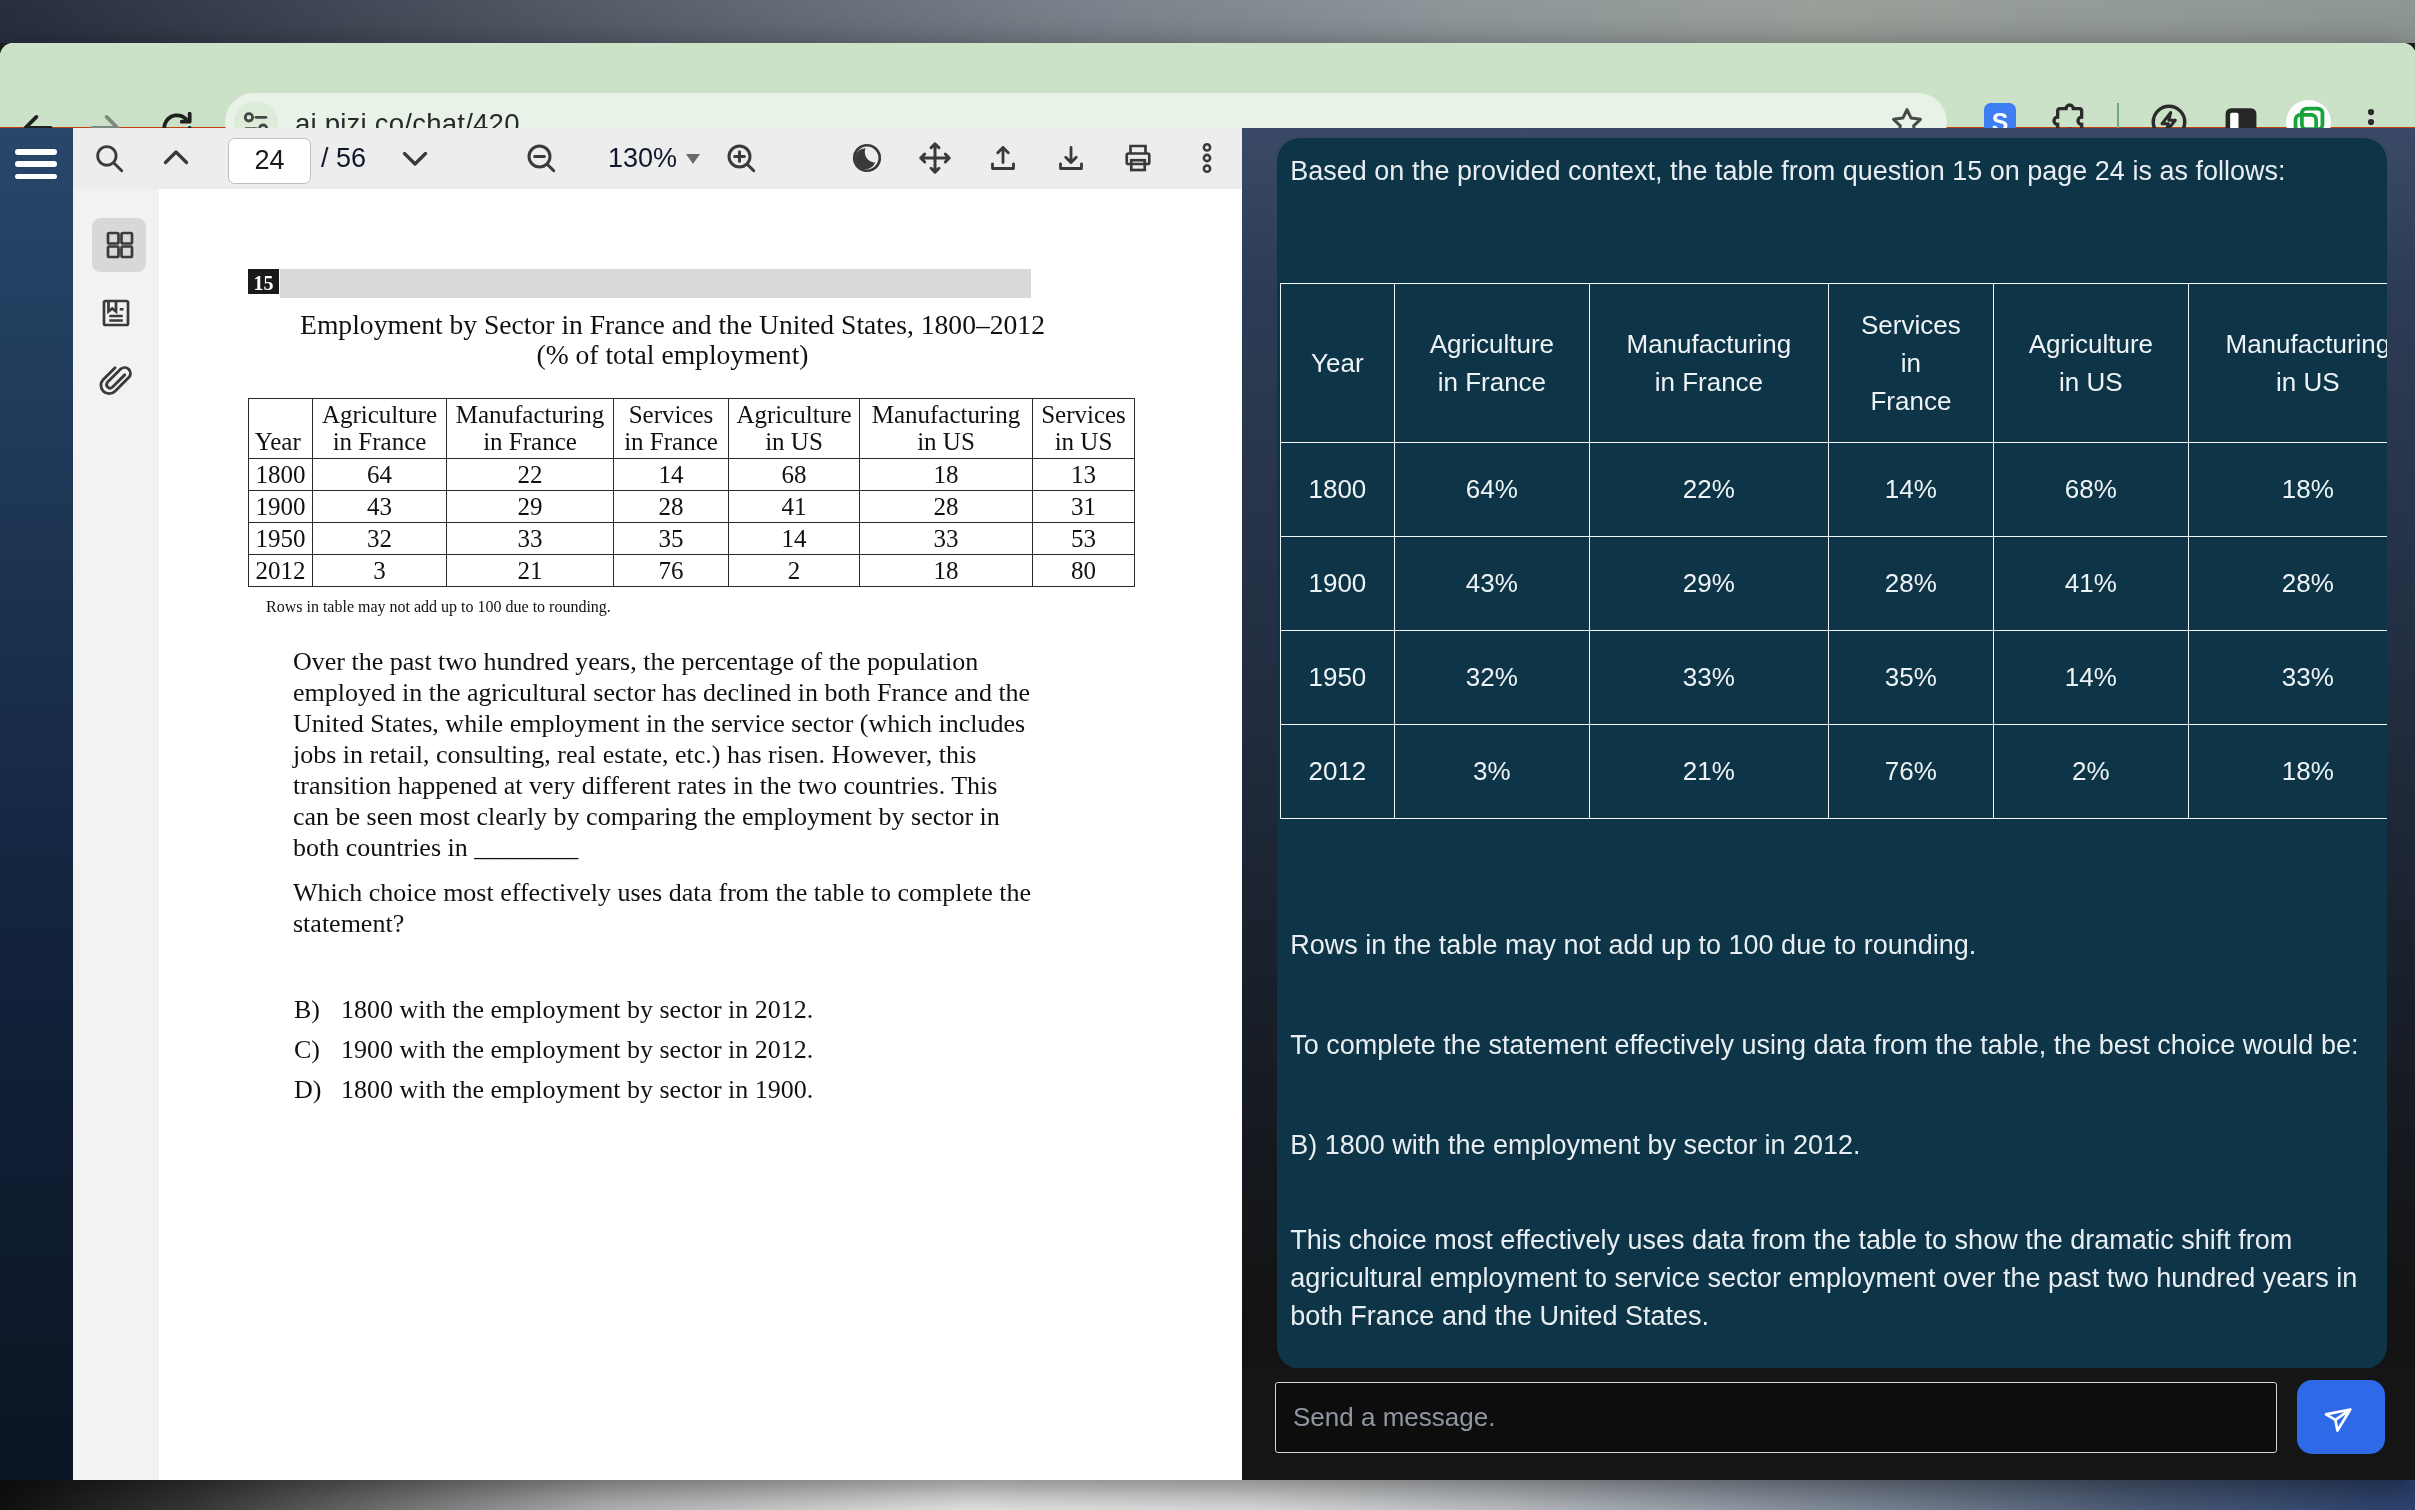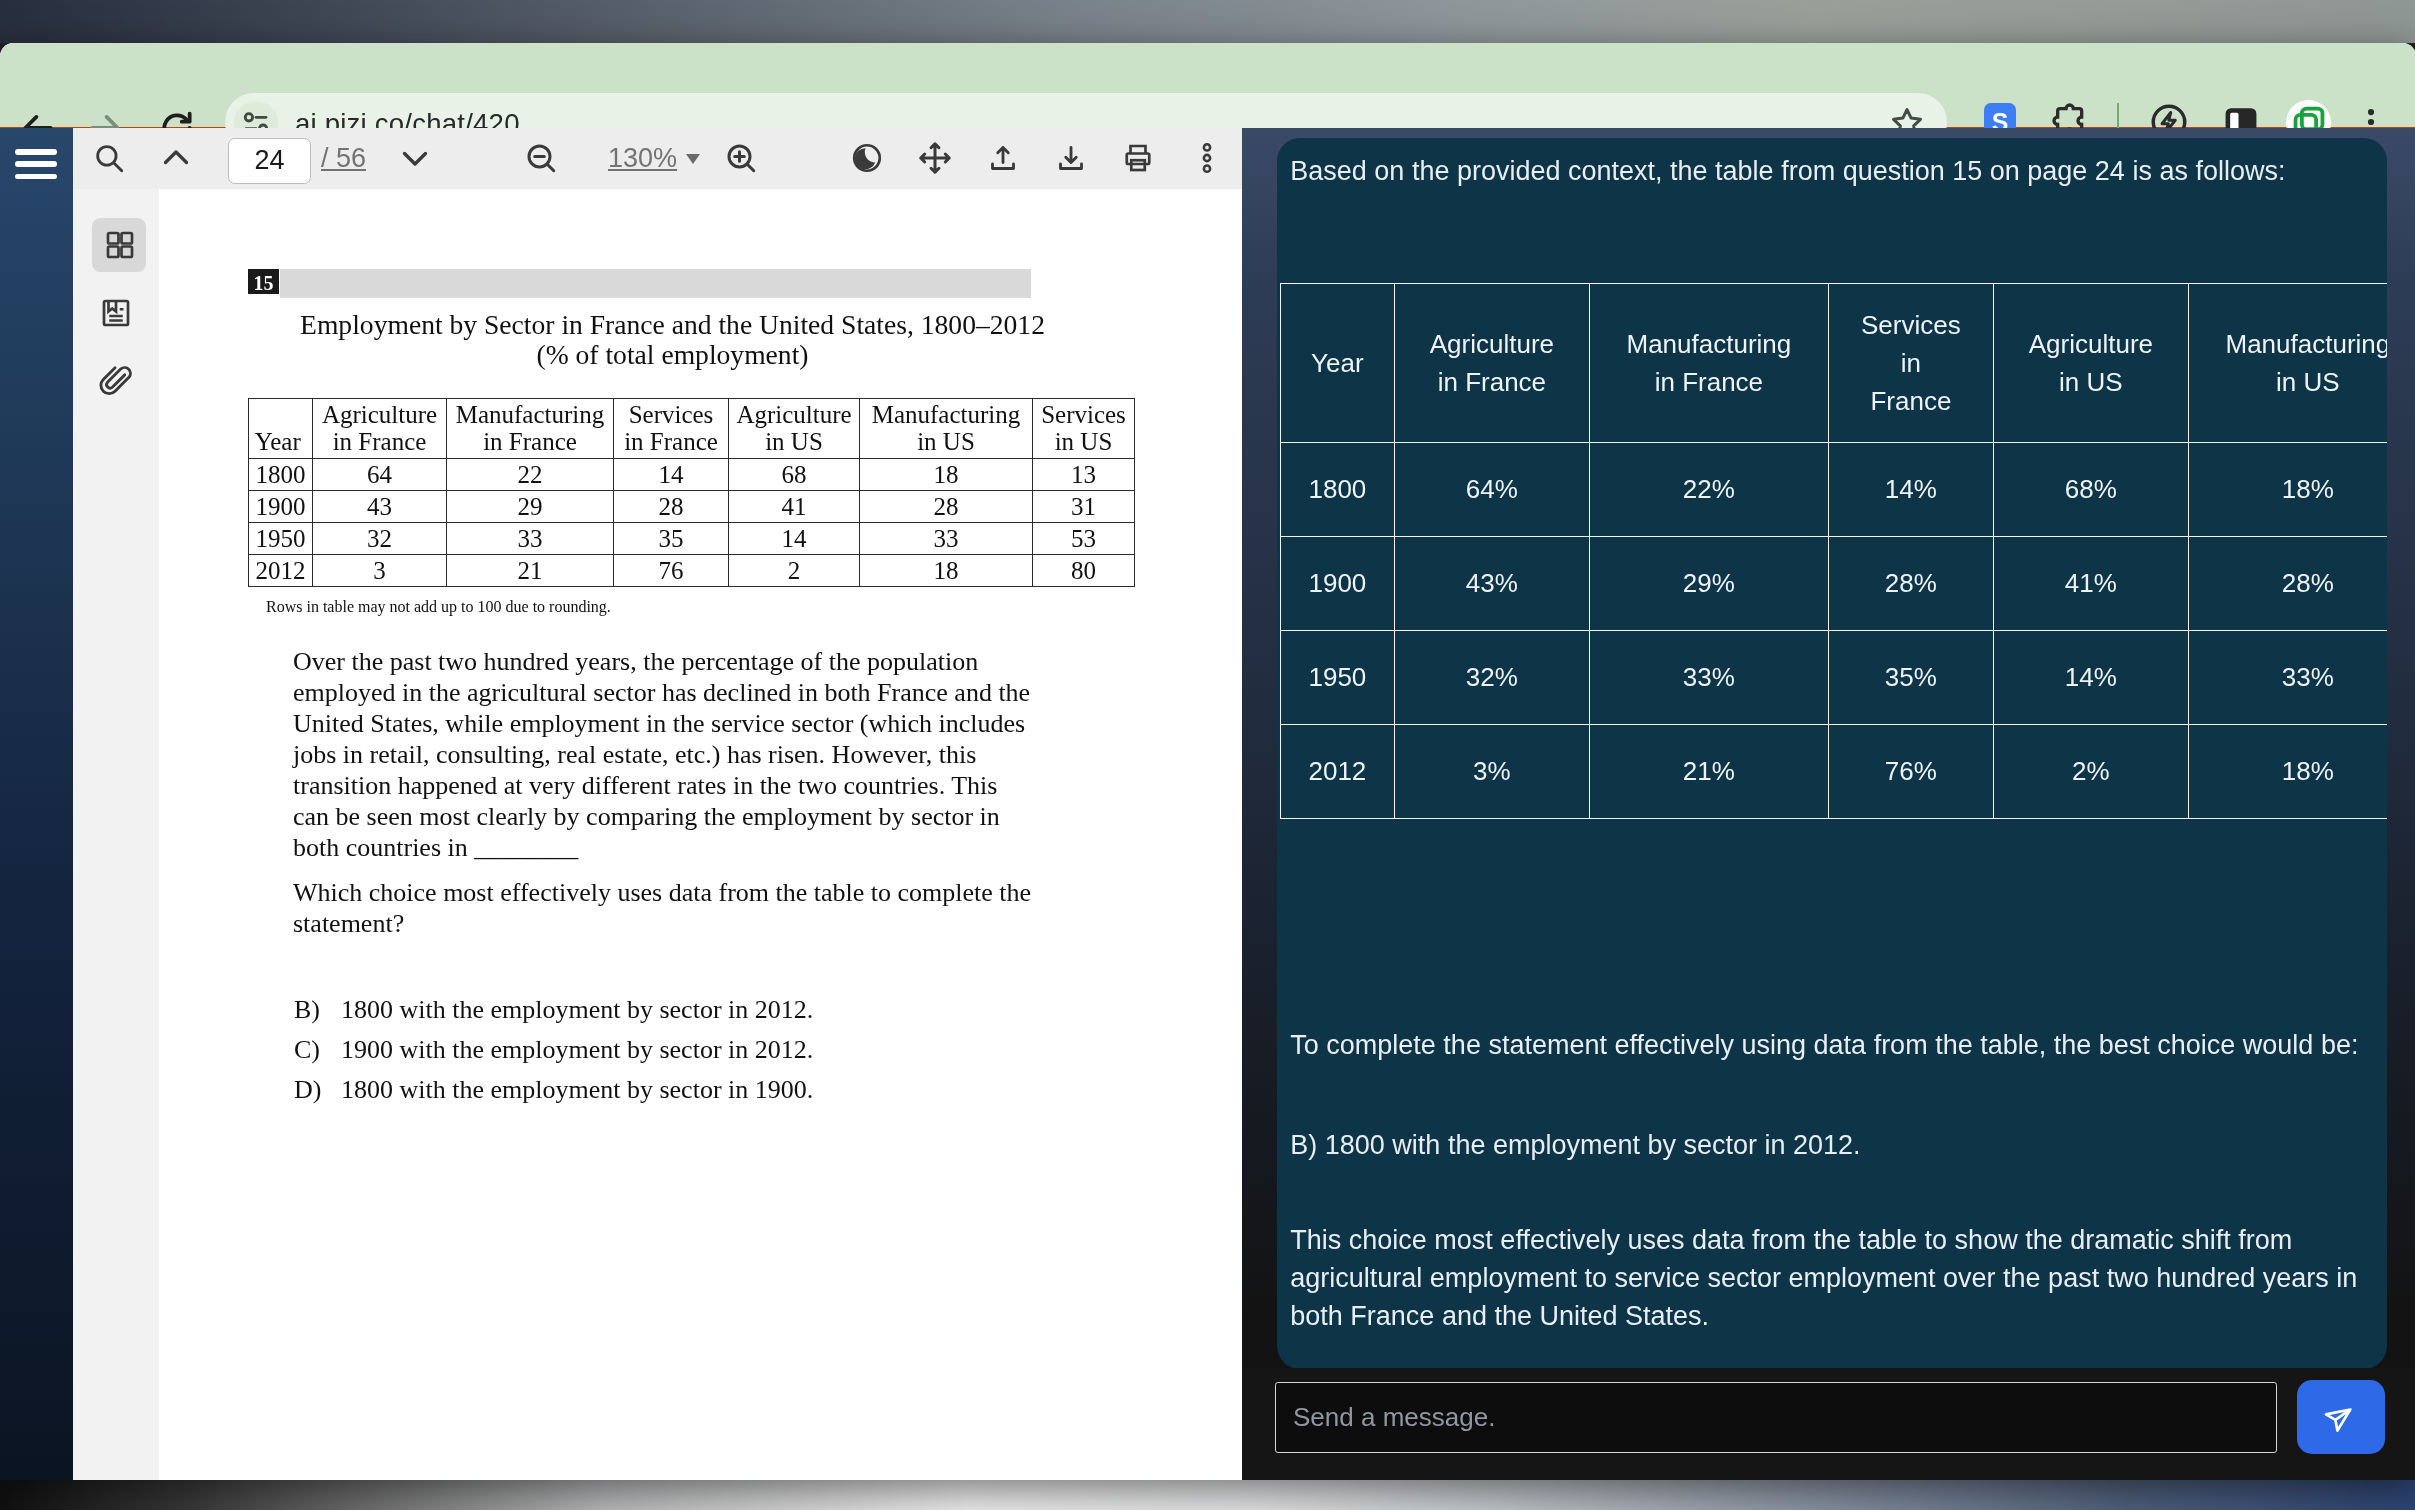--- a/index.html
+++ b/index.html
@@ -30,21 +30,21 @@
   .app-sidebar{left:0;top:0;width:73px;height:1352px;
     background:linear-gradient(180deg,#27476b 0%,#1d3553 30%,#142540 55%,#0b1422 100%);}
   .hamburger{left:15px;top:21px;width:42px;height:34px;}
   .hamburger div{height:5.7px;background:#fff;border-radius:2.9px;margin-bottom:6.7px;}
   
   .pdf-area{left:73px;top:0;width:1169px;height:1352px;background:#ededee;}
   .pdf-toolbar{left:0;top:0;width:1169px;height:61px;background:#ededee;border-bottom:4px solid #0c4a6e;}
   .pdf-ic{color:#3a3a3a;}
   .page-input{left:155px;top:9.5px;width:77px;height:42px;background:#fff;border:1px solid #bdbdbd;
               border-radius:6.7px;text-align:center;font-size:27px;color:#1a1a1a;font-family:inherit;}
-  .pdf-label{font-size:27px;color:#737373;text-decoration:underline;}
+  .pdf-label{font-size:27px;color:#0f172a;}
   .zoom-caret{left:613px;top:26px;width:0;height:0;border-left:7.6px solid transparent;
               border-right:7.6px solid transparent;border-top:10.5px solid #6a6a6a;}
   .rail{left:0;top:61px;width:86px;height:1292px;background:#f2f2f2;border-right:1px solid #2f2f2f;}
   .rail-active{left:19px;top:28.5px;width:54px;height:54px;background:#d8d8d8;border-radius:8.6px;}
   .page{left:86px;top:61px;width:1083px;height:1292px;background:#fff;color:#111;
         font-family:"Liberation Serif","DejaVu Serif",serif;}
   .q-badge{left:89px;top:80px;width:31px;height:25px;background:#1a1a1a;color:#fff;text-align:center;
            font-size:20px;line-height:28.5px;font-weight:bold;}
   .q-bar{left:121px;top:80px;width:751px;height:28.5px;background:#d9d9d9;}
   .doc-title{left:57px;top:121px;width:913px;text-align:center;font-size:27.6px;line-height:30px;color:#101010;}
@@ -380,20 +380,21 @@
                     <td>2012</td>
                     <td>3%</td>
                     <td>21%</td>
                     <td>76%</td>
                     <td>2%</td>
                     <td>18%</td>
                   </tr>
                 </tbody>
             </table>
           </div>
+          <div class="abs chat-line" style="top:788px">Rows in the table may not add up to 100 due to rounding.</div>
           <div class="abs chat-line" style="top:888px">To complete the statement effectively using data from the table, the best choice would be:</div>
           <div class="abs chat-line" style="top:988px">B) 1800 with the employment by sector in 2012.</div>
           <div class="abs chat-line" style="top:1083px">This choice most effectively uses data from the table to show the dramatic shift from
 agricultural employment to service sector employment over the past two hundred years in
 both France and the United States.</div>
         </div>
         <div class="abs input-area">
           <input class="abs chat-input" placeholder="Send a message." style="">
           <button class="abs send-btn">
             <svg width="34" height="34" viewBox="0 0 24 24" style="transform:rotate(-35deg)">

